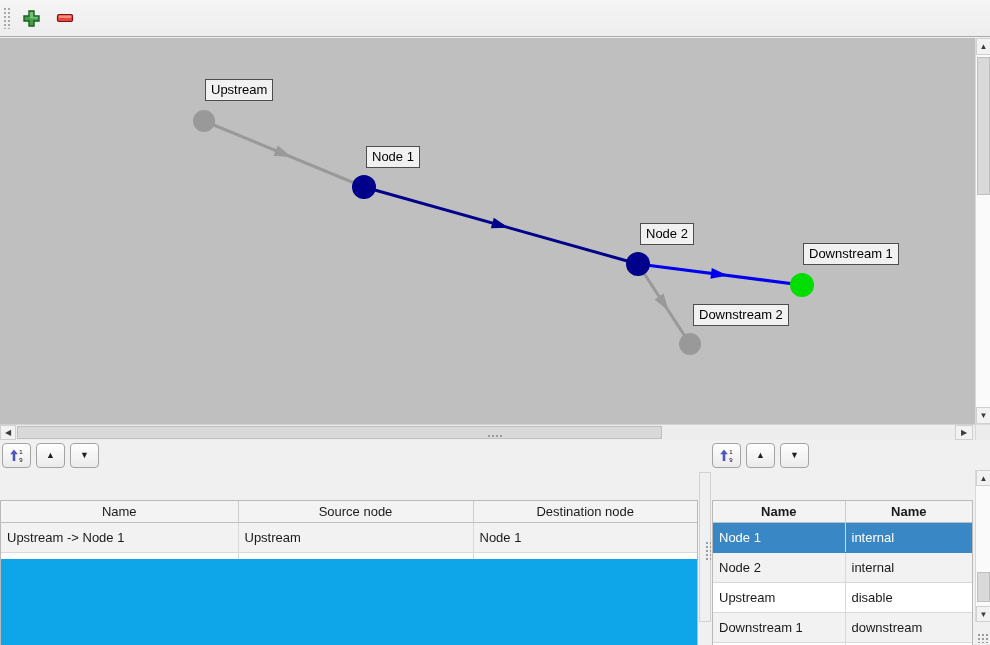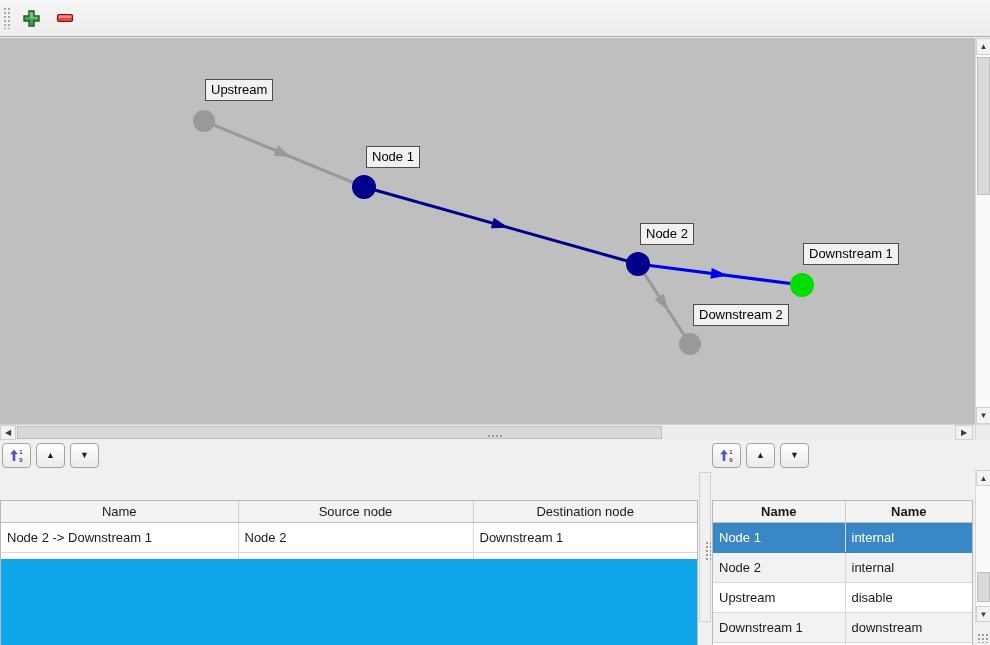--- a/index.html
+++ b/index.html
@@ -149,24 +149,24 @@
         <col style="width: 224px;">
       </colgroup>
       <thead>
         <tr>
           <th>Name</th>
           <th>Source node</th>
           <th>Destination node</th>
         </tr>
       </thead>
       <tbody>
-        <tr>
-          <td>Node 2 -&gt; Downstream 1</td>
-          <td>Node 2</td>
-          <td>Downstream 1</td>
+        <tr class="alt">
+          <td>Upstream -&gt; Node 1</td>
+          <td>Upstream</td>
+          <td>Node 1</td>
         </tr>
         <tr class="filler">
           <td></td>
           <td></td>
           <td></td>
         </tr>
       </tbody>
     </table>
 </div>
 <div class="links-scroll-track"></div>

